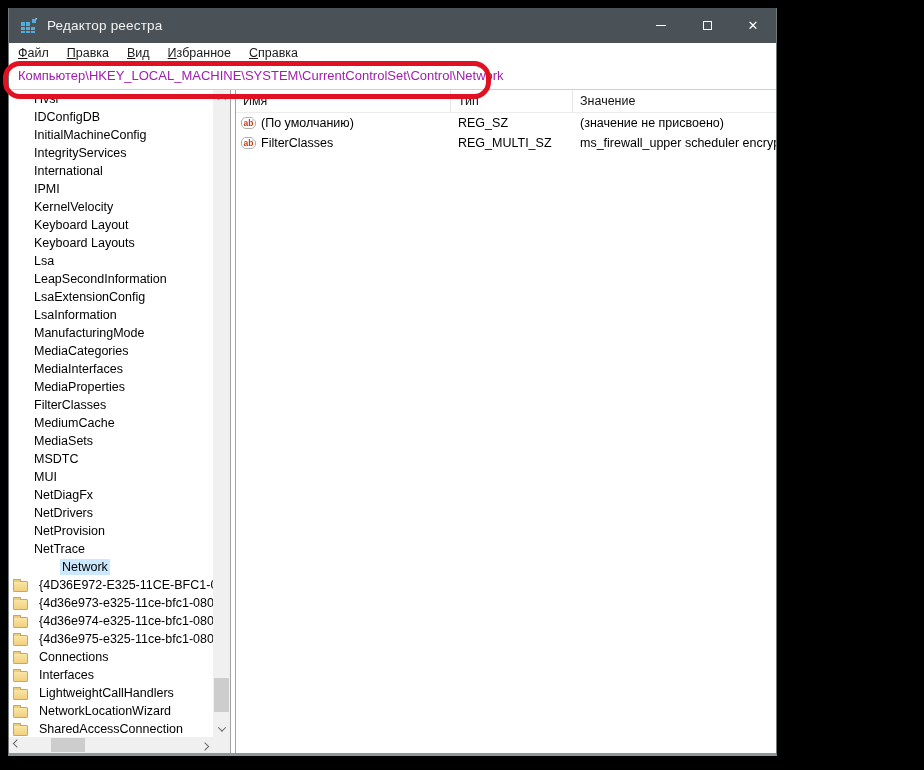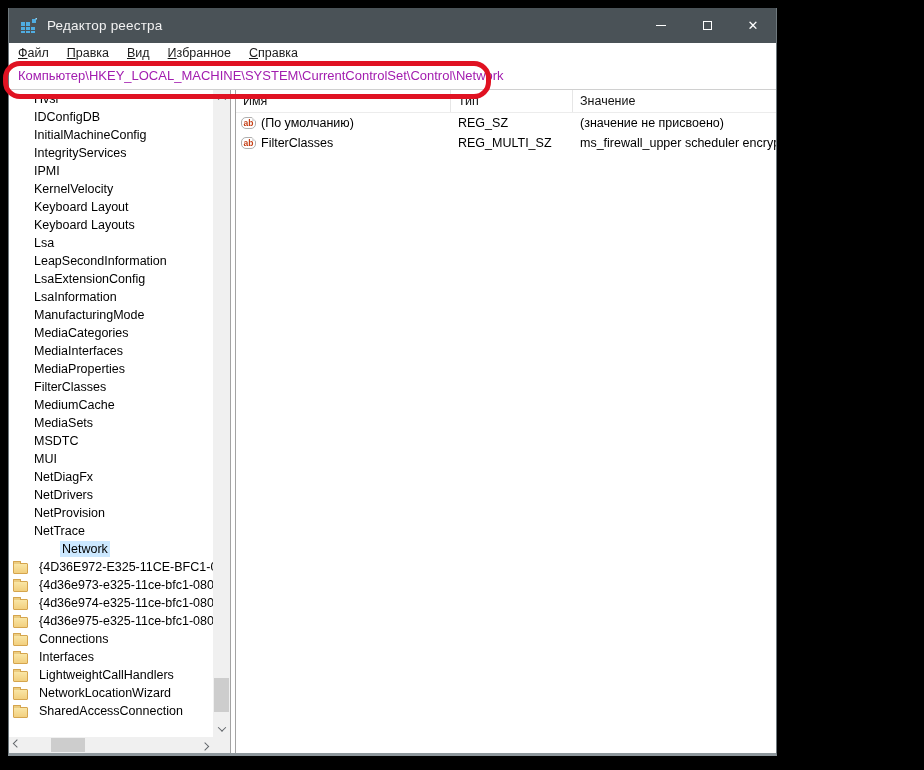--- a/index.html
+++ b/index.html
@@ -136,20 +136,23 @@
           <div class="tree-item">
             <span class="tree-label">IDConfigDB</span>
           </div>
           <div class="tree-item">
             <span class="tree-label">InitialMachineConfig</span>
           </div>
           <div class="tree-item">
             <span class="tree-label">IntegrityServices</span>
           </div>
           <div class="tree-item">
+            <span class="tree-label">International</span>
+          </div>
+          <div class="tree-item">
             <span class="tree-label">IPMI</span>
           </div>
           <div class="tree-item">
             <span class="tree-label">KernelVelocity</span>
           </div>
           <div class="tree-item">
             <span class="tree-label">Keyboard Layout</span>
           </div>
           <div class="tree-item">
             <span class="tree-label">Keyboard Layouts</span>

